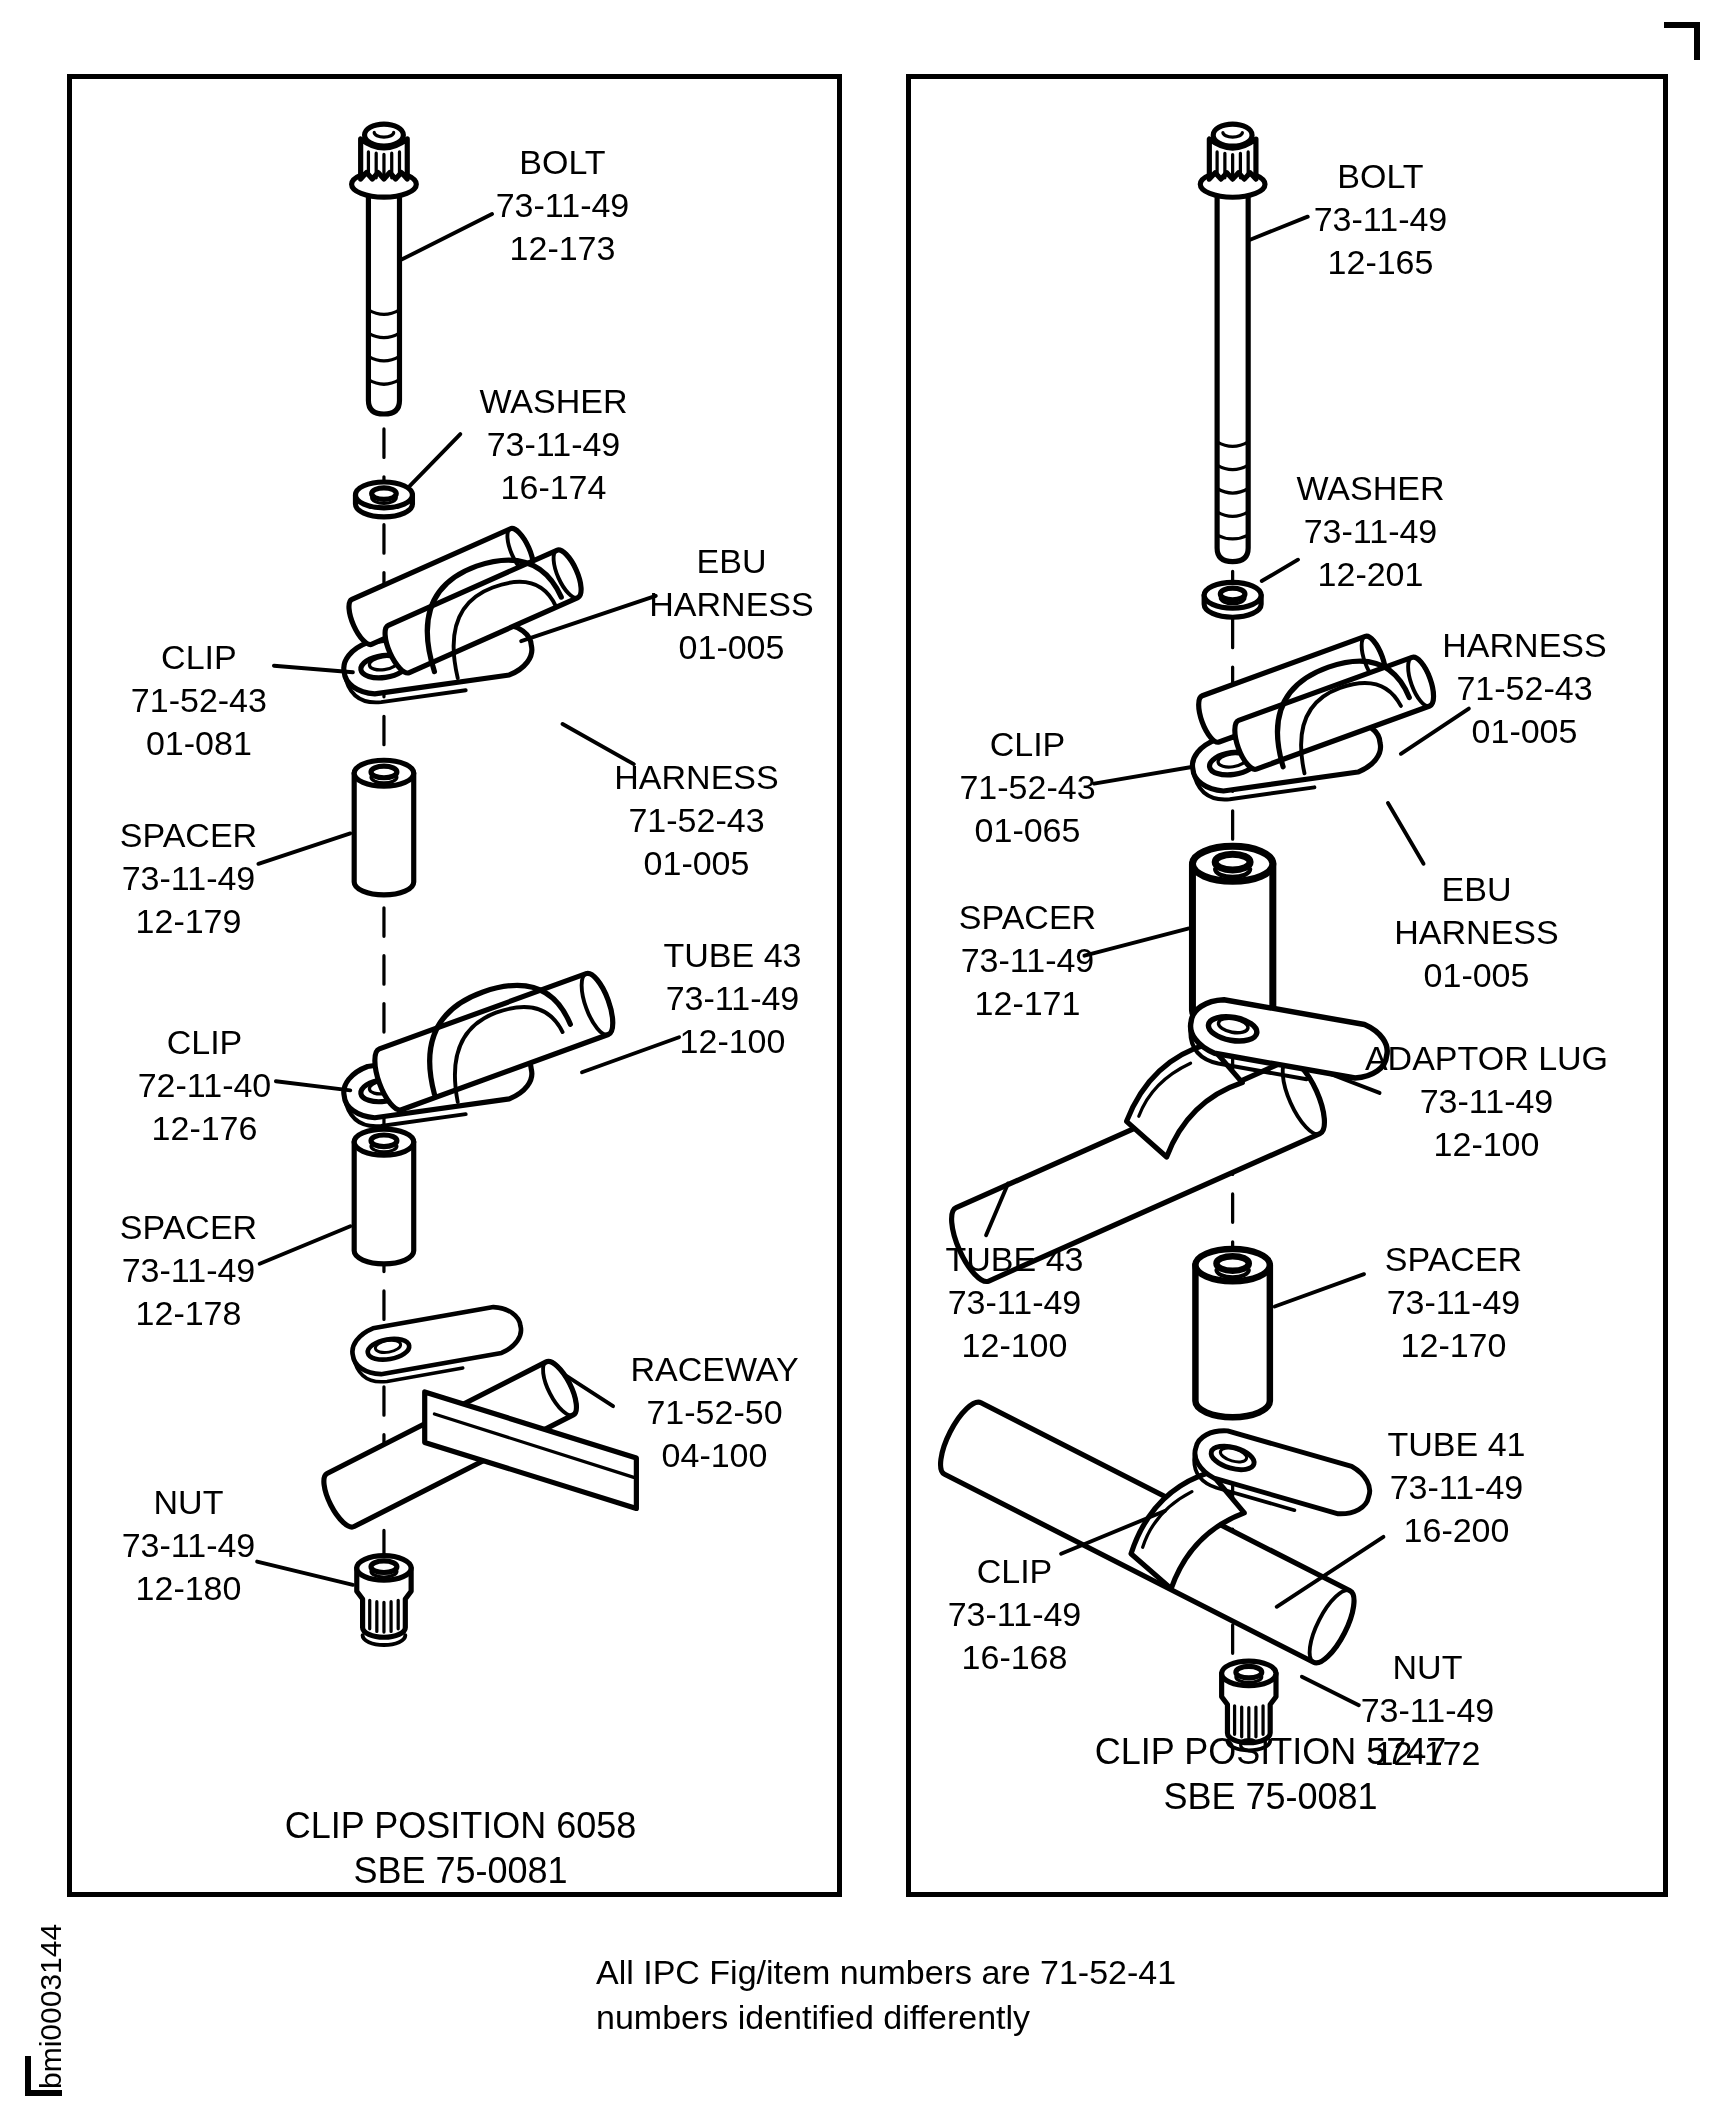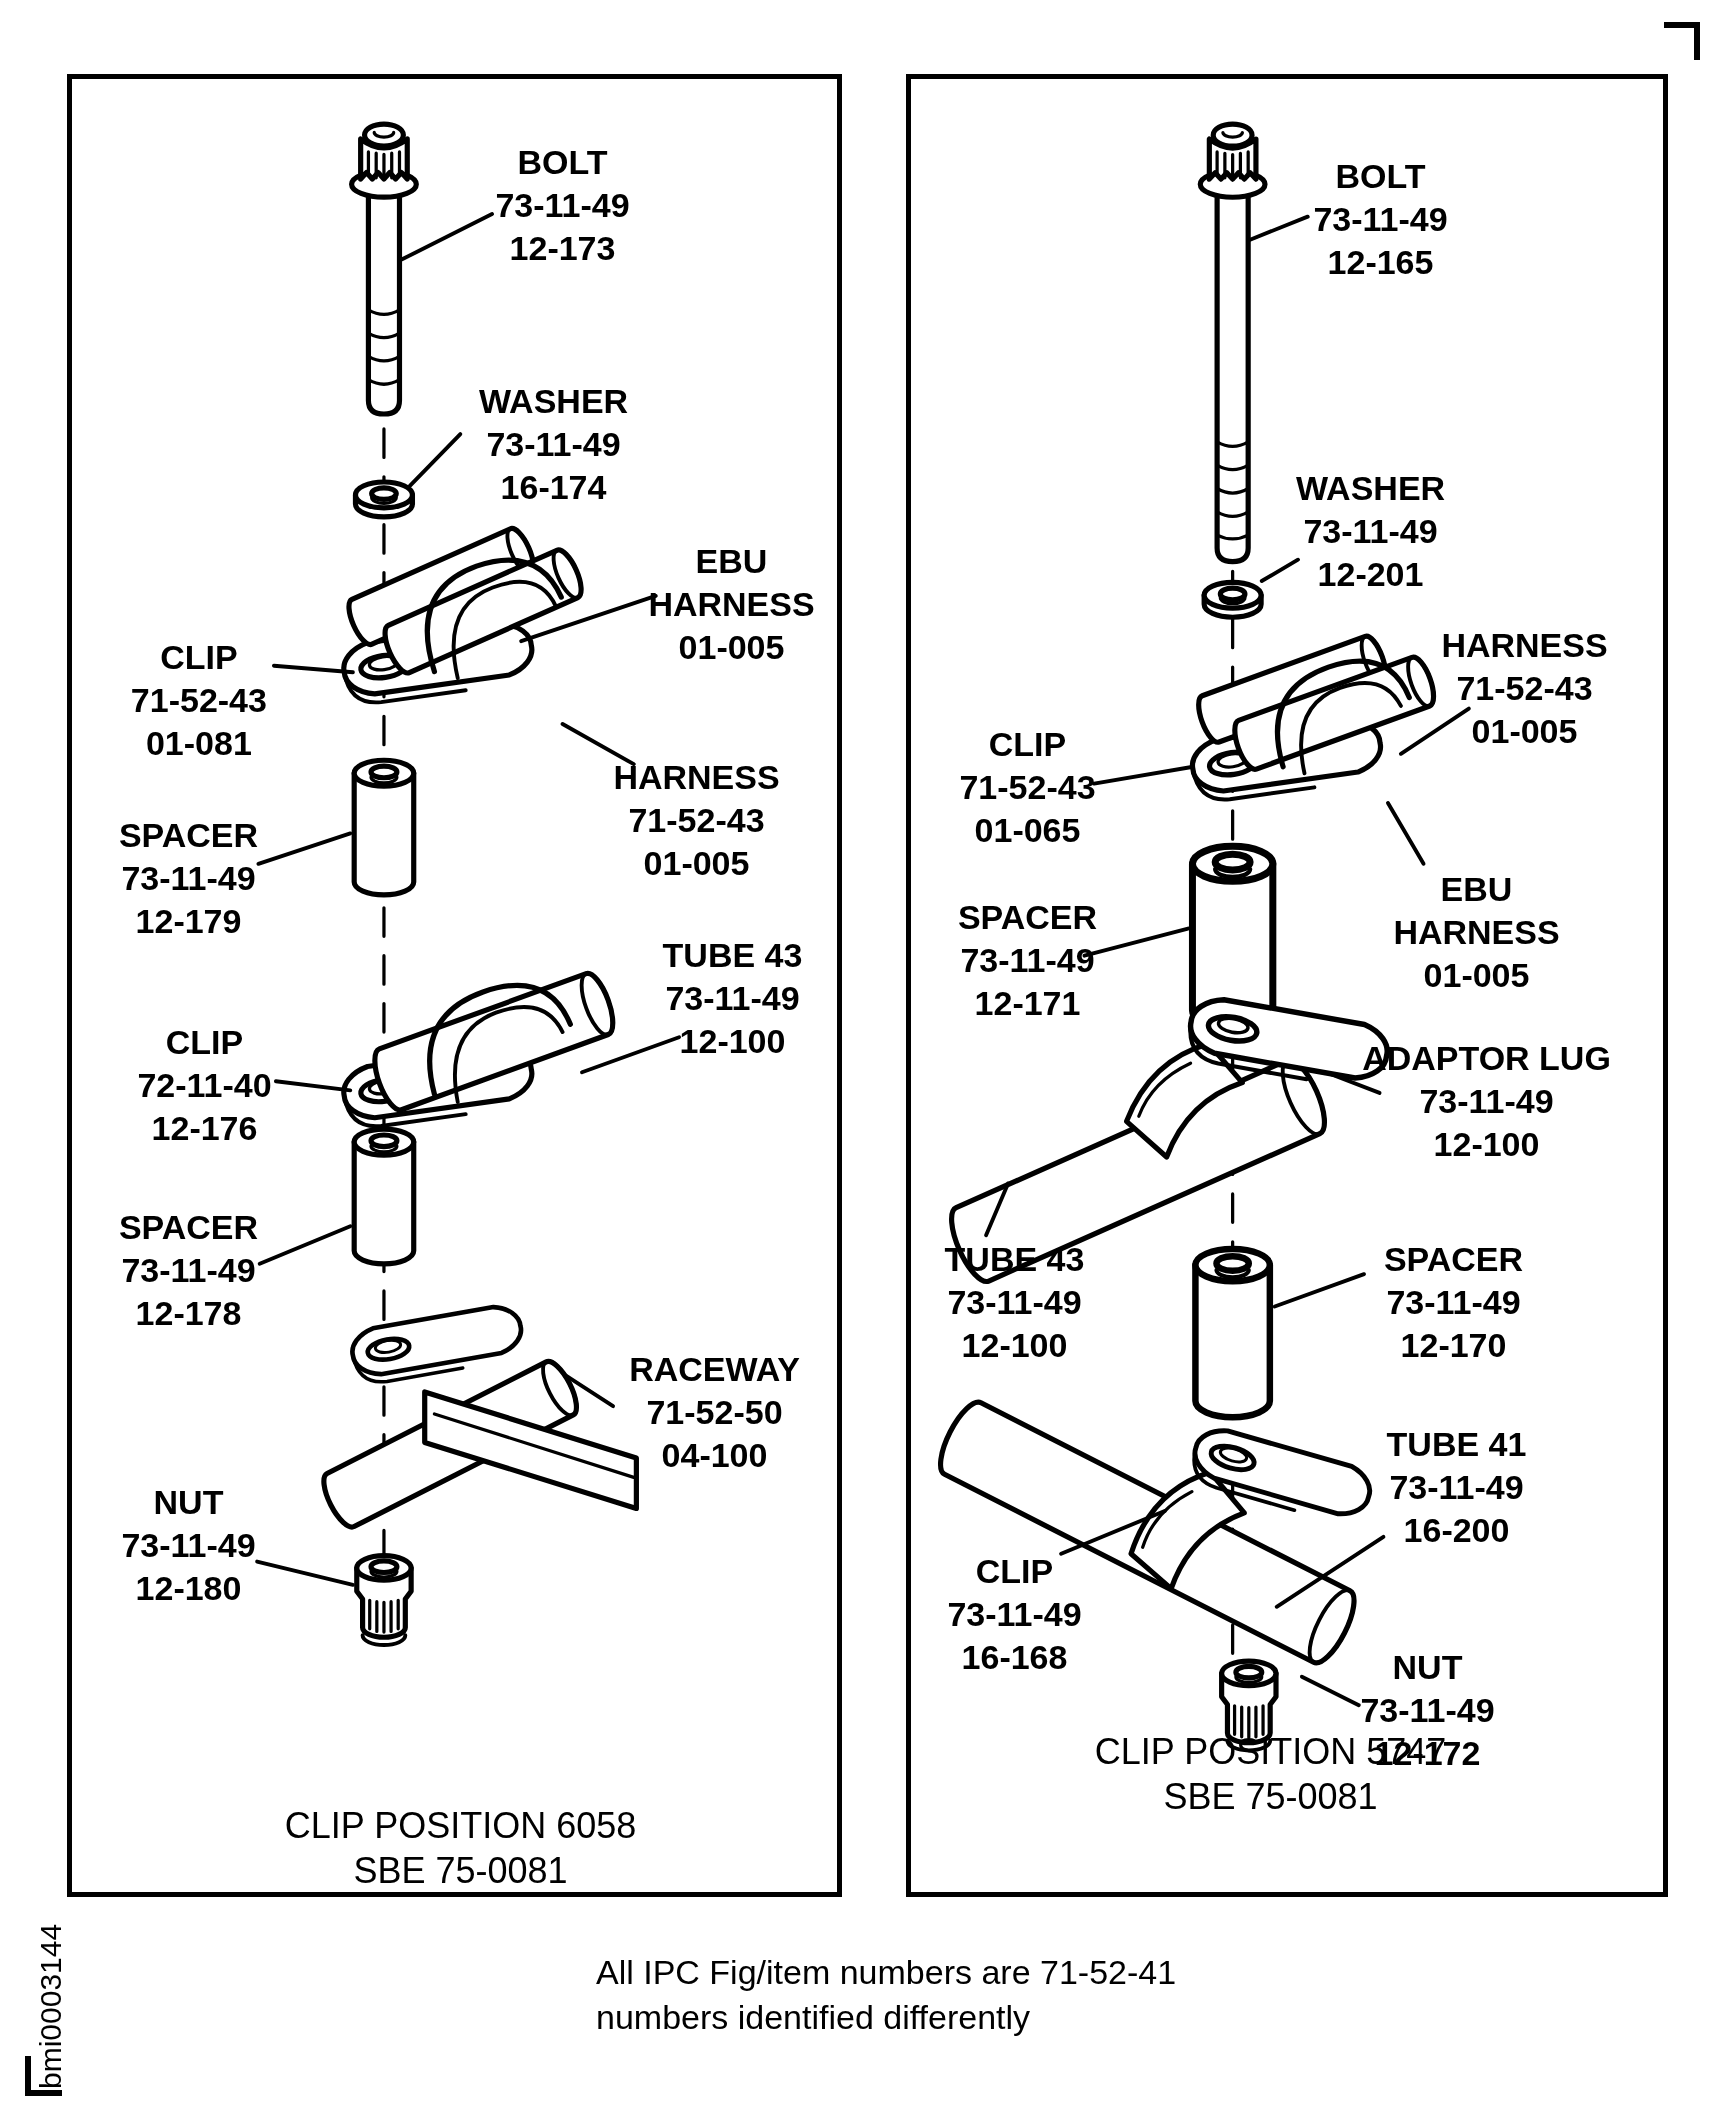--- a/index.html
+++ b/index.html
@@ -1,21 +1,21 @@
 <!DOCTYPE html>
 <html style="font-size:10.4px"><head>
 <meta charset="utf-8">
 <style>
   html,body { margin:0; padding:0; background:#fff; }
   body { position:relative; width:1728px; height:2119px; font-family:"Liberation Sans", sans-serif; color:#000; }
   .panel { position:absolute; border:5.8px solid #000; background:#fff; }
   #left-panel  { left:67px;  top:74px; width:765px; height:1813px; }
   #right-panel { left:906px; top:74px; width:752px; height:1813px; }
   .draw { position:absolute; left:0; top:0; }
-  .lbl { position:absolute; text-align:center; font-size:34px; line-height:43px; font-weight:700; white-space:nowrap; }
+  .lbl { position:absolute; text-align:center; font-size:34px; line-height:43px; font-weight:400; white-space:nowrap; }
   .caption { position:absolute; text-align:center; font-size:36px; line-height:45px; font-weight:400; white-space:nowrap; }
   .footer { position:absolute; left:596px; top:1950px; font-size:34px; line-height:45px; font-weight:400; }
   .figid { position:absolute; left:34px; top:2089px; transform:rotate(-90deg); transform-origin:0 0; font-size:30px; font-weight:400; white-space:nowrap; }
   .corner-tr { position:absolute; left:1664px; top:22px;   width:30px; height:32px; border-top:6.5px solid #000; border-right:6.5px solid #000; }
   .corner-bl { position:absolute; left:24.6px;   top:2056px; width:31px; height:34px; border-left:6.5px solid #000; border-bottom:6.5px solid #000; }
 </style>
 </head>
 <body>
 
 <div class="panel" id="left-panel">

